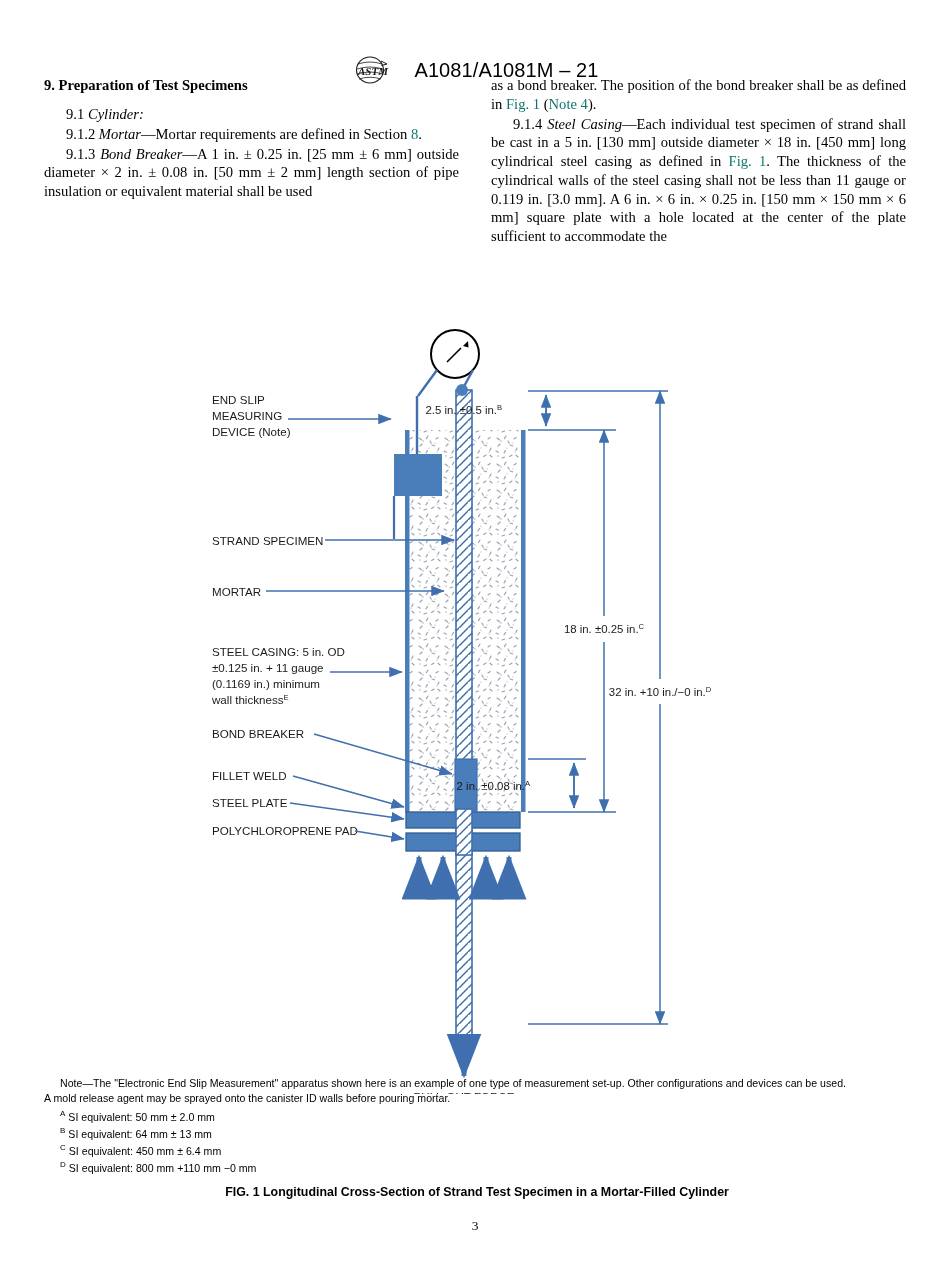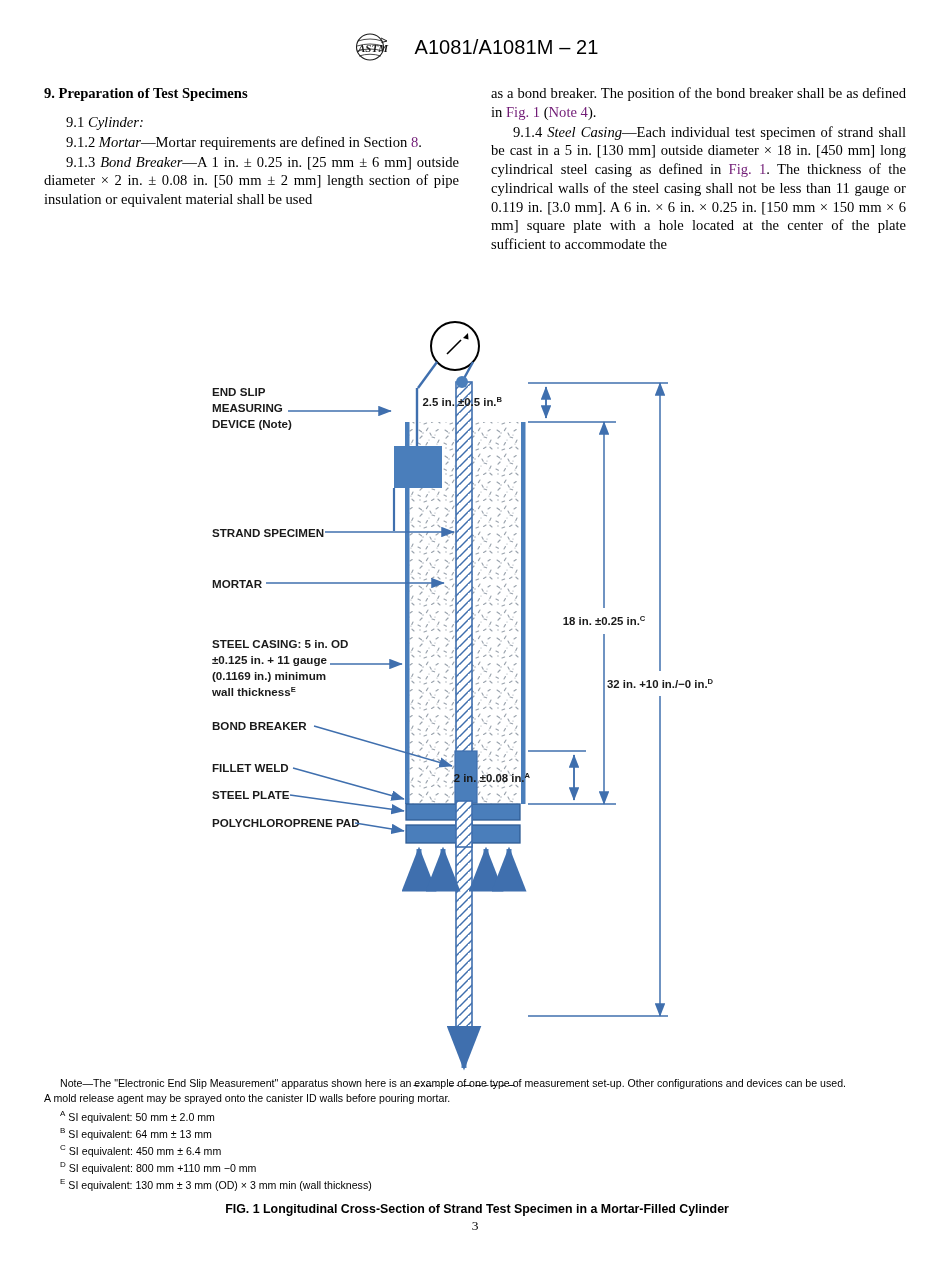--- a/index.html
+++ b/index.html
@@ -12,21 +12,21 @@
     height: 1272px;
     position: relative;
     font-family: "Liberation Serif", "DejaVu Serif", serif;
     color: #000000;
     overflow: hidden;
   }
 
   
   .page-header {
     position: absolute;
-    top: 24px;
+    top: 47px;
     left: 0;
     width: 950px;
     height: 46px;
     display: flex;
     align-items: center;
     justify-content: center;
   }
   .astm-logo {
     width: 40px;
     height: 32px;
@@ -38,21 +38,21 @@
     font-family: "Liberation Sans", "DejaVu Sans", sans-serif;
     font-weight: normal;
     font-size: 20px;
     letter-spacing: 0.1px;
     margin-left: 14px;
   }
 
   
   .columns {
     position: absolute;
-    top: 84px;
+    top: 76px;
     left: 44px;
     width: 866px;
     display: flex;
     gap: 32px;
     font-family: Liberation Serif, serif;
   }
   .col { width: 415px; }
 
   .sec-head {
     font-weight: bold;
@@ -64,30 +64,29 @@
     font-size: 14.6px;
     line-height: 1.285;
     margin: 0 0 1px 0;
     text-align: justify;
     text-indent: 22px;
     -webkit-hyphens: none;
     hyphens: none;
   }
   .para.cont { text-indent: 0; }
   .it { font-style: italic; }
-  .lnk { color: #701a75; }
+  .lnk { color: #0f766e; }
 
   
   .figure {
     position: absolute;
-    top: 296px;
+    top: 304px;
     left: 0;
     width: 950px;
     height: 790px;
-    font-weight: bold;
   }
   .figure svg { display: block; }
 
   
   .notes {
     position: absolute;
     top: 1076px;
     left: 44px;
     width: 872px;
     font-family: "Liberation Sans", "DejaVu Sans", sans-serif;
@@ -334,18 +333,17 @@
 </div>
 
 <div class="notes">
   <p class="note-main">Note—The "Electronic End Slip Measurement" apparatus shown here is an example of one type of measurement set-up. Other configurations and devices can be used.</p>
   <p class="note-main" style="text-indent:0;margin-top:-3px;">A mold release agent may be sprayed onto the canister ID walls before pouring mortar.</p>
 
   <p class="fn"><sup>A</sup><span>SI equivalent: 50 mm ± 2.0 mm</span></p>
   <p class="fn"><sup>B</sup><span>SI equivalent: 64 mm ± 13 mm</span></p>
   <p class="fn"><sup>C</sup><span>SI equivalent: 450 mm ± 6.4 mm</span></p>
   <p class="fn"><sup>D</sup><span>SI equivalent: 800 mm +110 mm −0 mm</span></p>
-  <p class="fn"><sup>E</sup><span>SI equivalent: 130 mm ± 3 mm (OD) × 3 mm min (wall thickness)</span></p>
 
   <p class="fig-caption">FIG. 1 Longitudinal Cross-Section of Strand Test Specimen in a Mortar-Filled Cylinder</p>
 </div>
 
 <div class="page-num">3</div>
 
 </body></html>

